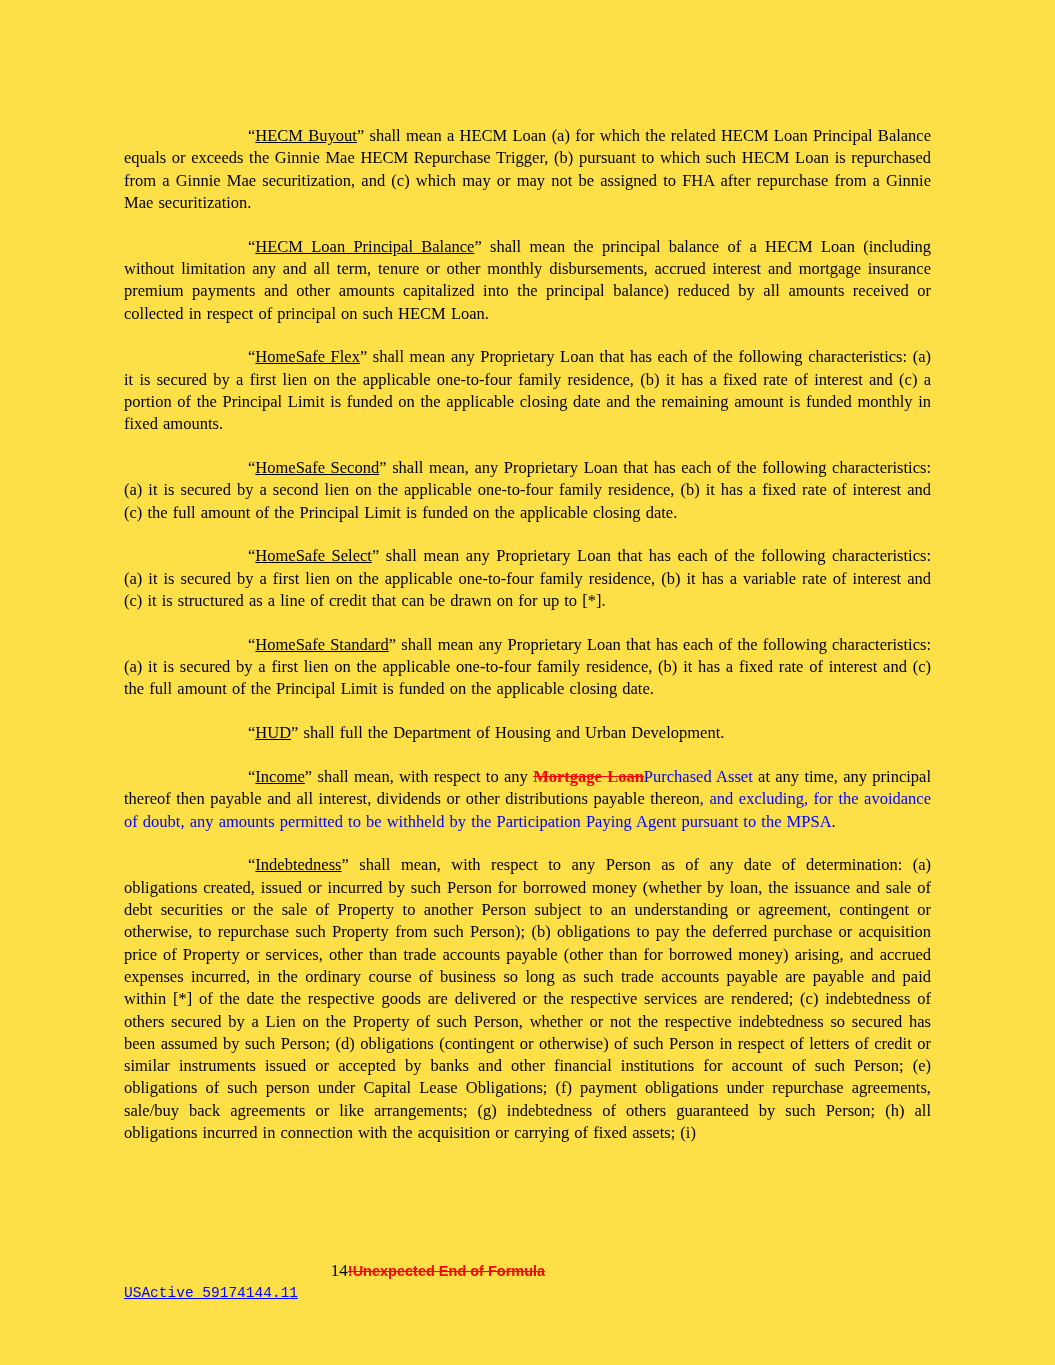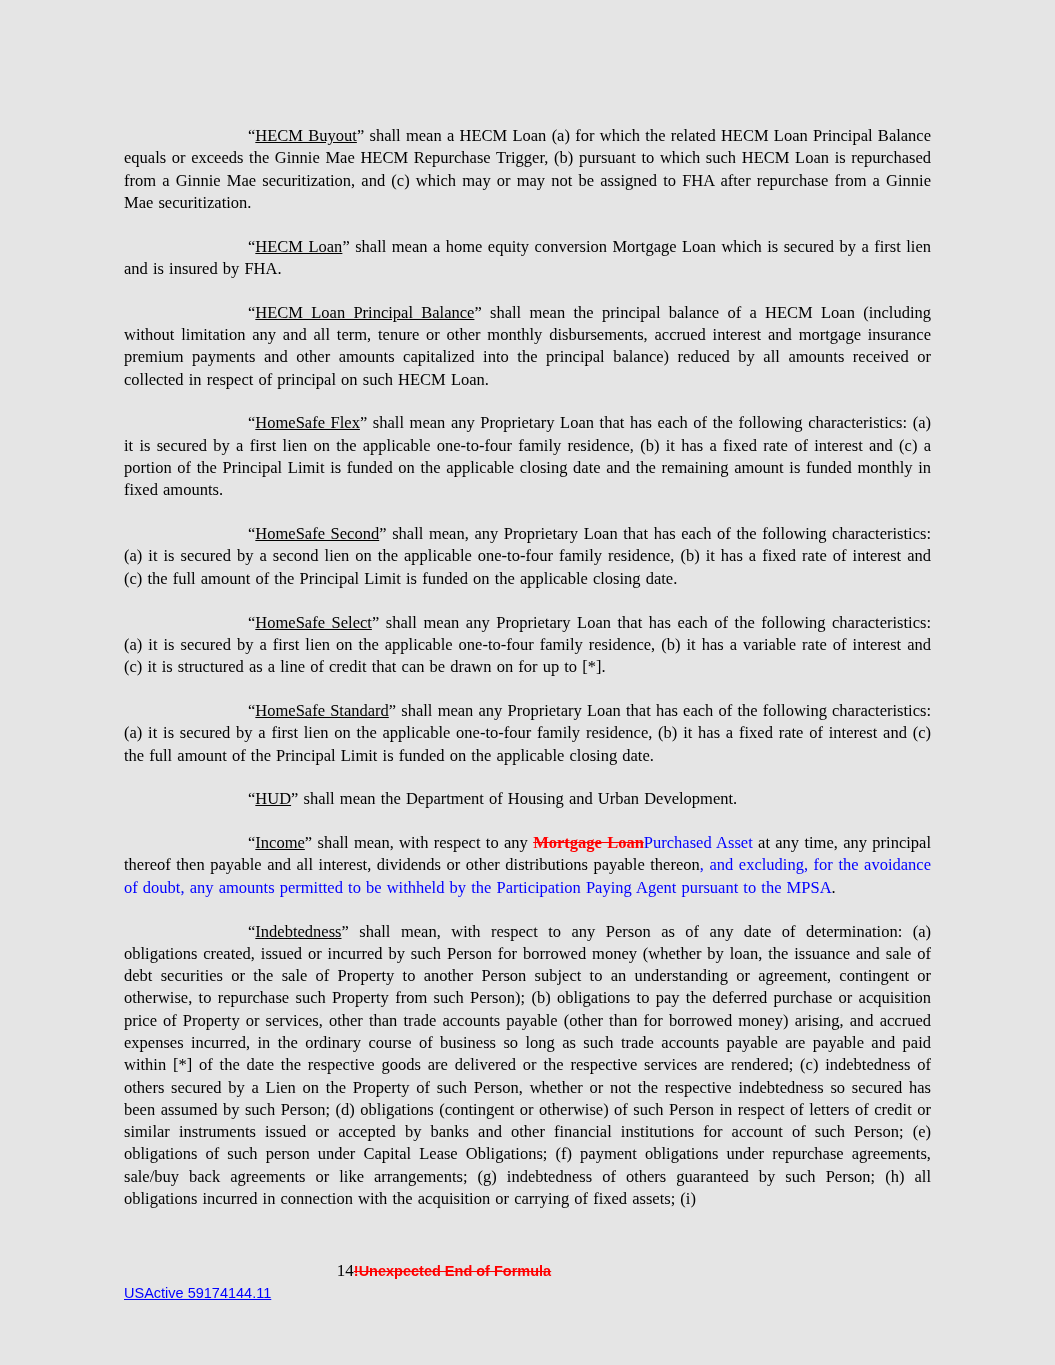--- a/index.html
+++ b/index.html
@@ -13,21 +13,21 @@
     position: relative;
     font-family: "Liberation Serif", serif;
     color: #000000;
     overflow: hidden;
   }
   .page {
     position: absolute;
     left: 0; top: 0;
     width: 1055px;
     height: 1365px;
-    background: #e5e5e5;
+    background: #fde047;
   }
   .content {
     position: absolute;
     left: 124px;
     top: 125px;
     width: 807px;
   }
   p.para {
     margin: 0 0 21.5px 0;
     font-size: 16.5px;
@@ -44,61 +44,60 @@
     color: #ff0000;
     text-decoration: line-through;
     font-weight: bold;
   }
   .run.ins {
     color: #0000ff;
   }
   .footer-line {
     position: absolute;
     top: 1261px;
-    left: 10px;
+    left: 4px;
     width: 868px;
     text-align: center;
     font-size: 17px;
     line-height: 20px;
   }
   .page-number {
     font-family: "Liberation Serif", serif;
     color: #000000;
   }
   .field-error {
     font-family: "Liberation Sans", sans-serif;
     font-weight: bold;
     font-size: 14.5px;
     color: #ff0000;
     text-decoration: line-through;
   }
   .doc-stamp {
     position: absolute;
     left: 124px;
     top: 1285px;
-    font-family: Liberation Sans, sans-serif;
+    font-family: Liberation Mono, monospace;
     font-size: 14.5px;
     color: #0000ff;
     text-decoration: underline;
   }
 </style>
 </head>
 <body>
 
 <div class="page">
 
   <main class="content">
       <p class="para"><span class="run ">“</span><span class="run term">HECM Buyout</span><span class="run ">” shall mean a HECM Loan (a) for which the related HECM Loan Principal Balance equals or exceeds the Ginnie Mae HECM Repurchase Trigger, (b) pursuant to which such HECM Loan is repurchased from a Ginnie Mae securitization, and (c) which may or may not be assigned to FHA after repurchase from a Ginnie Mae securitization.</span></p>
-      <p class="para"><span class="run ">“</span><span class="run term">HECM Loan</span><span class="run ">” shall mean a home equity conversion Mortgage Loan which is secured by a first lien and is insured by FHA.</span></p>
       <p class="para"><span class="run ">“</span><span class="run term">HECM Loan Principal Balance</span><span class="run ">” shall mean the principal balance of a HECM Loan (including without limitation any and all term, tenure or other monthly disbursements, accrued interest and mortgage insurance premium payments and other amounts capitalized into the principal balance) reduced by all amounts received or collected in respect of principal on such HECM Loan.</span></p>
       <p class="para"><span class="run ">“</span><span class="run term">HomeSafe Flex</span><span class="run ">” shall mean any Proprietary Loan that has each of the following characteristics: (a) it is secured by a first lien on the applicable one-to-four family residence, (b) it has a fixed rate of interest and (c) a portion of the Principal Limit is funded on the applicable closing date and the remaining amount is funded monthly in fixed amounts.</span></p>
       <p class="para"><span class="run ">“</span><span class="run term">HomeSafe Second</span><span class="run ">” shall mean, any Proprietary Loan that has each of the following characteristics: (a) it is secured by a second lien on the applicable one-to-four family residence, (b) it has a fixed rate of interest and (c) the full amount of the Principal Limit is funded on the applicable closing date.</span></p>
       <p class="para"><span class="run ">“</span><span class="run term">HomeSafe Select</span><span class="run ">” shall mean any Proprietary Loan that has each of the following characteristics: (a) it is secured by a first lien on the applicable one-to-four family residence, (b) it has a variable rate of interest and (c) it is structured as a line of credit that can be drawn on for up to [*].</span></p>
       <p class="para"><span class="run ">“</span><span class="run term">HomeSafe Standard</span><span class="run ">” shall mean any Proprietary Loan that has each of the following characteristics: (a) it is secured by a first lien on the applicable one-to-four family residence, (b) it has a fixed rate of interest and (c) the full amount of the Principal Limit is funded on the applicable closing date.</span></p>
-      <p class="para"><span class="run ">“</span><span class="run term">HUD</span><span class="run ">” shall mean the Department of Housing and Urban Development.</span></p>
+      <p class="para"><span class="run ">“</span><span class="run term">HUD</span><span class="run ">” shall full the Department of Housing and Urban Development.</span></p>
       <p class="para"><span class="run ">“</span><span class="run term">Income</span><span class="run ">” shall mean, with respect to any </span><span class="run del">Mortgage Loan</span><span class="run ins">Purchased Asset</span><span class="run "> at any time, any principal thereof then payable and all interest, dividends or other distributions payable thereon</span><span class="run ins">, and excluding, for the avoidance of doubt, any amounts permitted to be withheld by the Participation Paying Agent pursuant to the MPSA</span><span class="run ">.</span></p>
       <p class="para"><span class="run ">“</span><span class="run term">Indebtedness</span><span class="run ">” shall mean, with respect to any Person as of any date of determination: (a) obligations created, issued or incurred by such Person for borrowed money (whether by loan, the issuance and sale of debt securities or the sale of Property to another Person subject to an understanding or agreement, contingent or otherwise, to repurchase such Property from such Person); (b) obligations to pay the deferred purchase or acquisition price of Property or services, other than trade accounts payable (other than for borrowed money) arising, and accrued expenses incurred, in the ordinary course of business so long as such trade accounts payable are payable and paid within [*] of the date the respective goods are delivered or the respective services are rendered; (c) indebtedness of others secured by a Lien on the Property of such Person, whether or not the respective indebtedness so secured has been assumed by such Person; (d) obligations (contingent or otherwise) of such Person in respect of letters of credit or similar instruments issued or accepted by banks and other financial institutions for account of such Person; (e) obligations of such person under Capital Lease Obligations; (f) payment obligations under repurchase agreements, sale/buy back agreements or like arrangements; (g) indebtedness of others guaranteed by such Person; (h) all obligations incurred in connection with the acquisition or carrying of fixed assets; (i)</span></p>
     </main>
 
   <div class="footer-line"><span class="page-number">14</span><span class="field-error">!Unexpected End of Formula</span></div>
 
   <div class="doc-stamp">USActive 59174144.11</div>
 
 </div>
 

